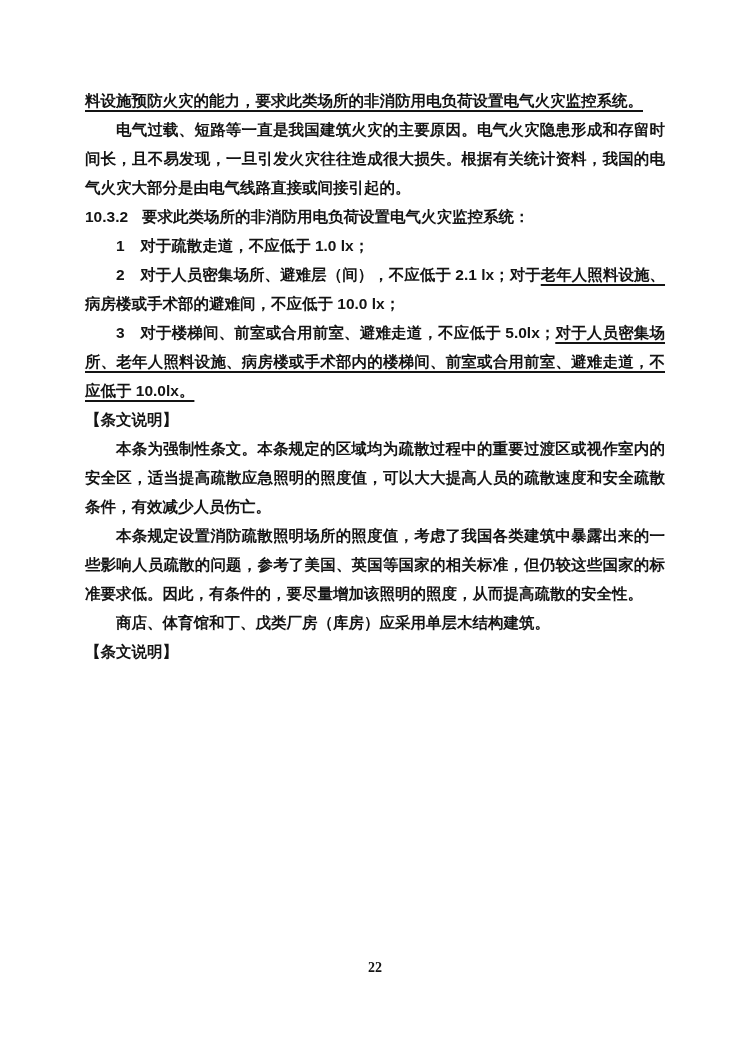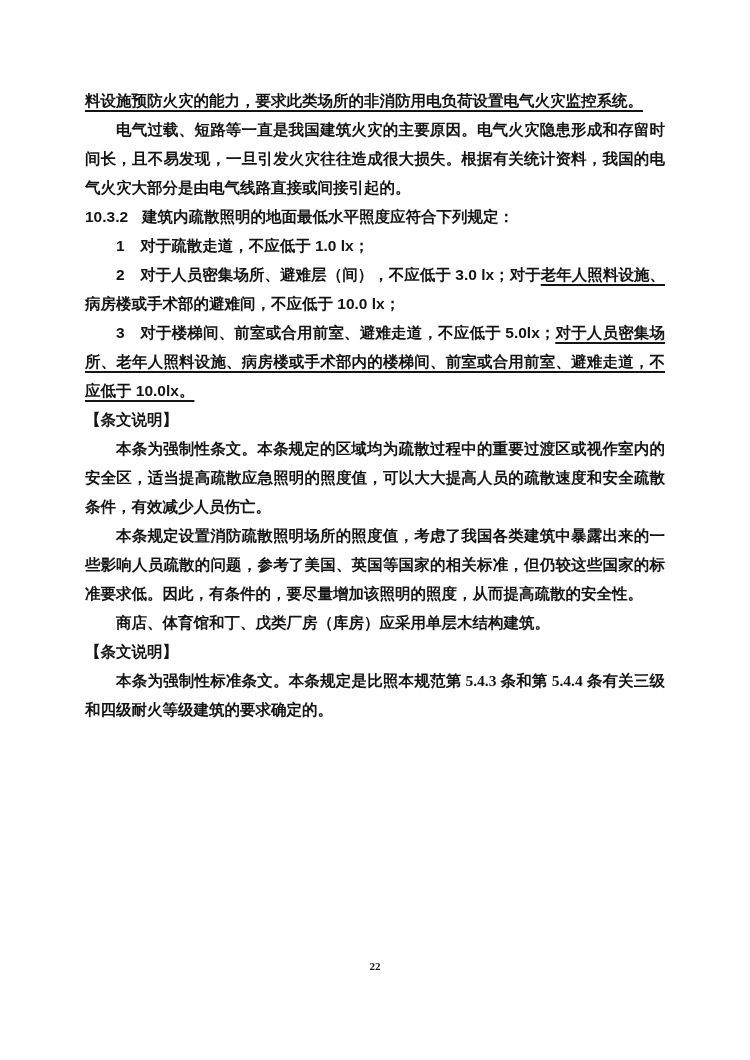--- a/index.html
+++ b/index.html
@@ -48,60 +48,59 @@
     padding: 0 2px;
   }
   .pagenum {
     position: absolute;
     top: 960px;
     left: 0;
     width: 100%;
     text-align: center;
     font-family: "Liberation Serif", "DejaVu Serif", serif;
     font-weight: bold;
-    font-size: 11px;
+    font-size: 14px;
     color: #141414;
   }
 </style>
 </head>
 <body>
 
 <div class="page">
   <div class="content">
 
     <p class="prov u">料设施预防火灾的能力，要求此类场所的非消防用电负荷设置电气火灾监控系统。</p>
 
     <p class="body-text indent">电气过载、短路等一直是我国建筑火灾的主要原因。电气火灾隐患形成和存留时间长，且不易发现，一旦引发火灾往往造成很大损失。根据有关统计资料，我国的电气火灾大部分是由电气线路直接或间接引起的。</p>
 
 
     <p class="prov">
-      <span class="secnum">10.3.2</span><span>建筑内疏散照明的地面最低水平照度应符合下列规定：</span>
+      <span class="secnum">10.3.2</span><span>要求此类场所的非消防用电负荷设置电气火灾监控系统：</span>
     </p>
 
     <p class="prov indent">
       <span class="itemnum">1</span><span>对于疏散走道，不应低于 1.0 lx；</span>
     </p>
 
     <p class="prov indent">
-      <span class="itemnum">2</span><span>对于人员密集场所、避难层（间），不应低于 3.0 lx；对于</span><span class="u">老年人照料设施、</span><span>病房楼或手术部的避难间，不应低于 10.0 lx；</span>
+      <span class="itemnum">2</span><span>对于人员密集场所、避难层（间），不应低于 2.1 lx；对于</span><span class="u">老年人照料设施、</span><span>病房楼或手术部的避难间，不应低于 10.0 lx；</span>
     </p>
 
     <p class="prov indent">
       <span class="itemnum">3</span><span>对于楼梯间、前室或合用前室、避难走道，不应低于 5.0lx；</span><span class="u">对于人员密集场所、老年人照料设施、病房楼或手术部内的楼梯间、前室或合用前室、避难走道，不应低于 10.0lx。</span>
     </p>
 
     <p class="body-text">【条文说明】</p>
 
     <p class="body-text indent">本条为强制性条文。本条规定的区域均为疏散过程中的重要过渡区或视作室内的安全区，适当提高疏散应急照明的照度值，可以大大提高人员的疏散速度和安全疏散条件，有效减少人员伤亡。</p>
 
     <p class="body-text indent">本条规定设置消防疏散照明场所的照度值，考虑了我国各类建筑中暴露出来的一些影响人员疏散的问题，参考了美国、英国等国家的相关标准，但仍较这些国家的标准要求低。因此，有条件的，要尽量增加该照明的照度，从而提高疏散的安全性。</p>
 
 
     <p class="prov indent">商店、体育馆和丁、戊类厂房（库房）应采用单层木结构建筑。</p>
 
     <p class="body-text">【条文说明】</p>
 
-    <p class="body-text indent">本条为强制性标准条文。本条规定是比照本规范第 5.4.3 条和第 5.4.4 条有关三级和四级耐火等级建筑的要求确定的。</p>
 
   </div>
 
   <div class="pagenum">22</div>
 </div>
 
 </body></html>

